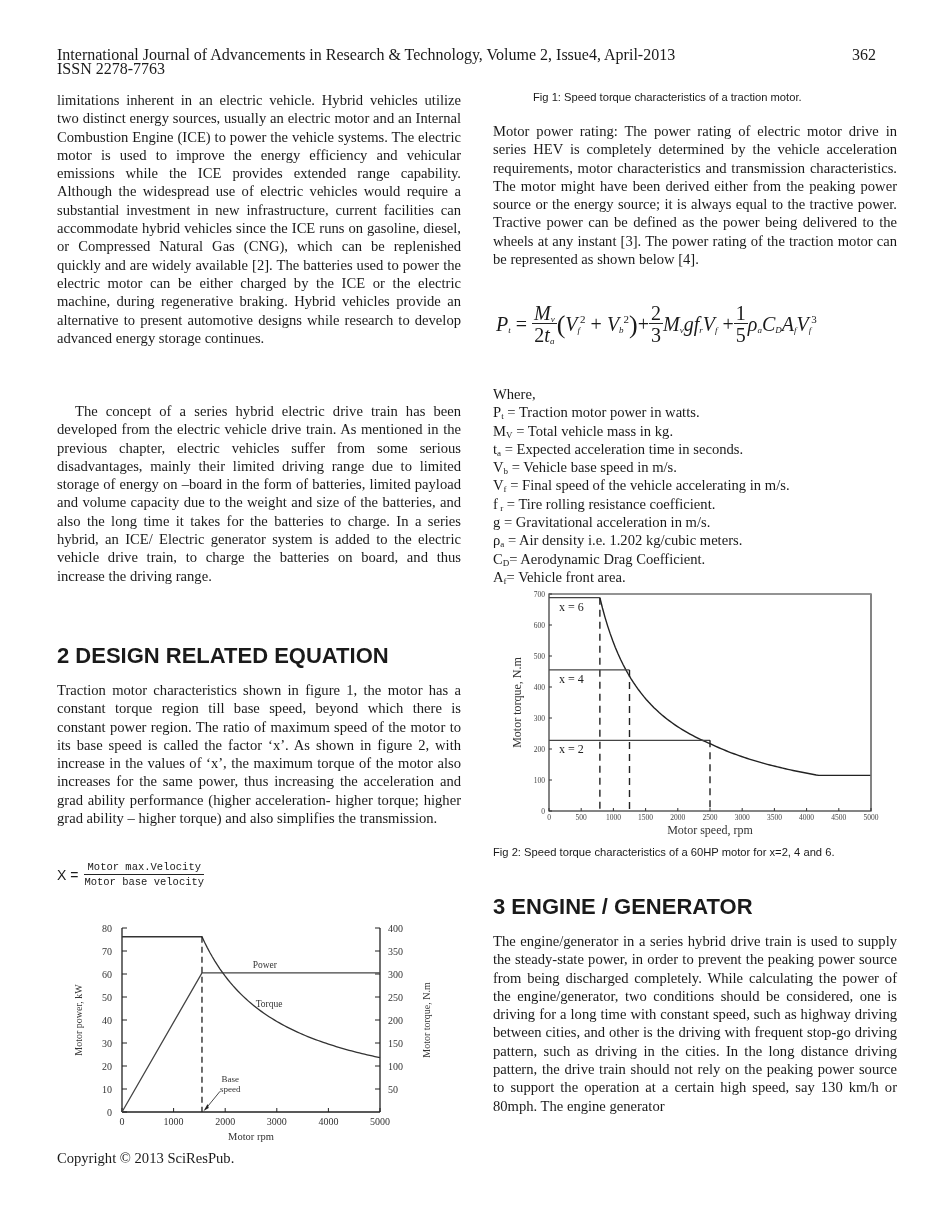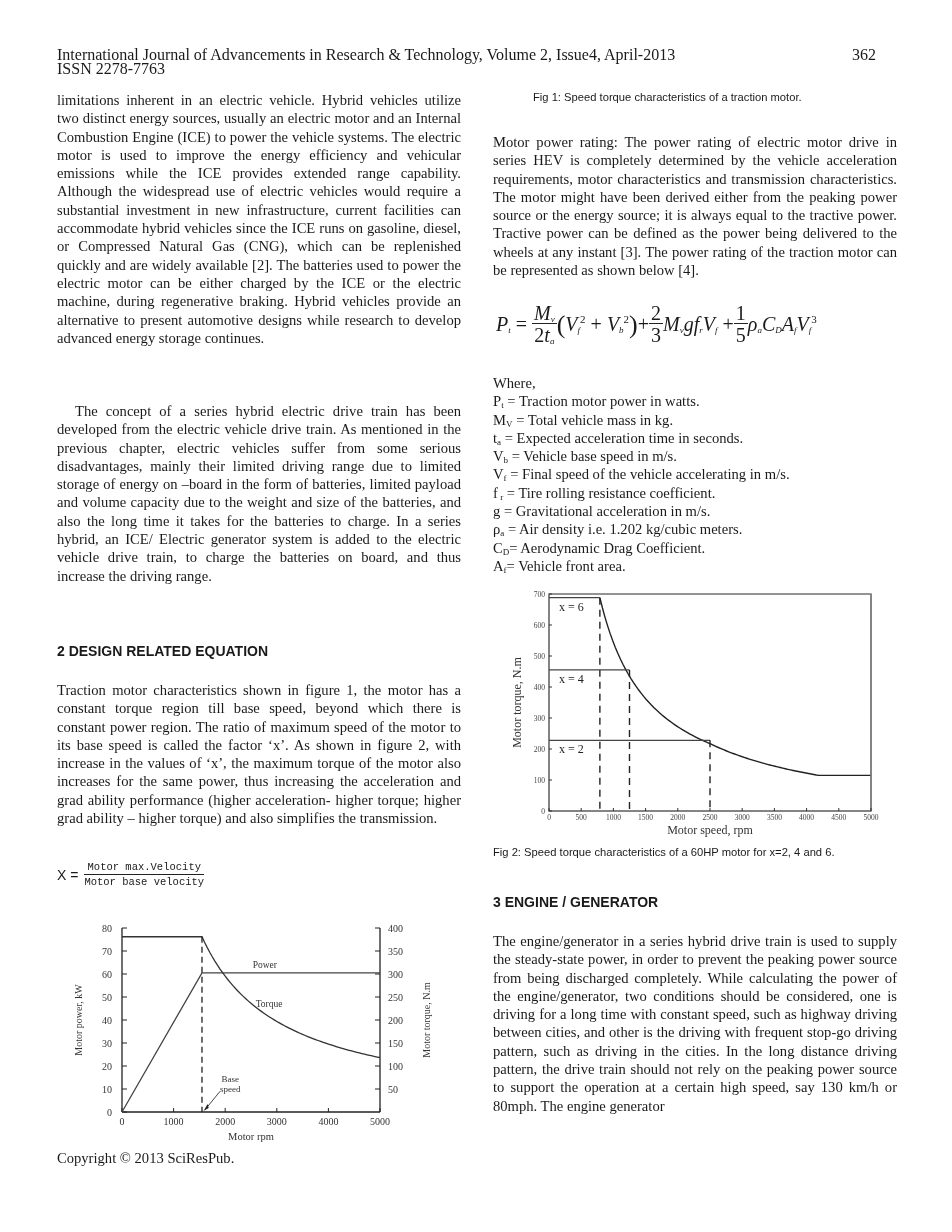--- a/index.html
+++ b/index.html
@@ -2,21 +2,21 @@
 <html><head>
 <meta charset="utf-8">
 <style>
   html,body{margin:0;padding:0;background:#fff;}
   body{width:952px;height:1232px;position:relative;overflow:hidden;font-family:"Liberation Serif",serif;color:#1a1a1a;}
   .abs{position:absolute;}
   .hdr{font-size:16px;line-height:14px;text-align:right;}
   .col{position:absolute;width:404px;font-size:14.6px;line-height:18.3px;text-align:justify;}
   .col p{margin:0;}
   .indent{text-indent:18px;}
-  .h2{font-family:"Liberation Sans",sans-serif;font-weight:bold;font-size:14px;}
+  .h2{font-family:"Liberation Sans",sans-serif;font-weight:bold;font-size:22px;}
   .cap{font-family:"Liberation Sans",sans-serif;font-size:11.2px;}
   .where div{line-height:18.3px;}
   sub{font-size:9px;vertical-align:-2px;line-height:0;}
   .eqn{font-family:"Liberation Serif",serif;font-size:20px;font-style:italic;}
   .frac{display:inline-block;vertical-align:middle;text-align:center;}
   .frac .n{display:block;border-bottom:1px solid #222;padding:0 2px;line-height:20px;}
   .frac .d{display:block;line-height:22px;text-align:center;}
   svg text{font-family:"Liberation Serif",serif;}
   .xfrac{font-family:Liberation Mono, monospace;font-size:10.5px;}
 </style>
@@ -105,21 +105,21 @@
     <text x="204.79999999999998" y="53.25" font-size="9.5" text-anchor="middle" fill="#333">Power</text>
     <text x="209.05999999999997" y="92.35000000000001" font-size="9.5" text-anchor="middle" fill="#333">Torque</text>
     <text x="170.36" y="167.1" font-size="9" text-anchor="middle" fill="#333"><tspan x="170.36" dy="0">Base</tspan><tspan x="170.36" dy="10">speed</tspan></text>
     <line x1="160.04000000000002" y1="176.3" x2="145.59199999999998" y2="194" stroke="#333" stroke-width="0.9"></line>
     <polygon points="143.52800000000002,196 147.59199999999998,189 148.688,193" fill="#222"></polygon>
   </svg>
 
 <div class="abs" style="left:57px;top:1150px;font-size:14.6px;">Copyright © 2013 SciResPub.</div>
 
 <div class="abs cap" style="left:493px;top:91px;margin-left:40px;">Fig 1: Speed torque characteristics of a traction motor.</div>
-<div class="col" style="left:493px;top:133px;">
+<div class="col" style="left:493px;top:122px;">
   <p>Motor power rating: The power rating of electric motor drive in series HEV is completely determined by the vehicle acceleration requirements, motor characteristics and transmission characteristics. The motor might have been derived either from the peaking power source or the energy source; it is always equal to the tractive power. Tractive power can be defined as the power being delivered to the wheels at any instant [3]. The power rating of the traction motor can be represented as shown below [4].</p>
 </div>
 
 <div class="abs eqn" style="left:496px;top:303px;display:flex;align-items:center;white-space:nowrap;">
   <span>P<sub>t</sub>&nbsp;<span style="font-style:normal">=</span>&nbsp;</span>
   <span class="frac">
       <span class="n">M<sub>v</sub></span>
       <span class="d"><span style="font-style:normal">2</span>t<sub>a</sub></span>
     </span>
   <span style="font-size:26px;font-style:normal;">(</span>
@@ -131,21 +131,21 @@
       <span class="d">3</span>
     </span>
   <span>M<sub>v</sub>gf<sub>r</sub>V<sub>f</sub>&nbsp;<span style="font-style:normal">+</span></span>
   <span class="frac" style="font-style:normal">
       <span class="n">1</span>
       <span class="d">5</span>
     </span>
   <span>ρ<sub>a</sub>C<sub>D</sub>A<sub>f</sub>V<sub>f</sub><sup style="font-size:11px;font-style:normal">3</sup></span>
 </div>
 
-<div class="abs where" style="left:493px;top:374px;font-size:14.6px;">
+<div class="abs where" style="left:493px;top:385px;font-size:14.6px;">
   <div>Where,</div>
   <div id="defs">
       <div><span>P</span><sub>t</sub><span> = Traction motor power in watts.</span></div>
       <div><span>M</span><sub>V</sub><span> = Total vehicle mass in kg.</span></div>
       <div><span>t</span><sub>a</sub><span> = Expected acceleration time in seconds.</span></div>
       <div><span>V</span><sub>b</sub><span> = Vehicle base speed in m/s.</span></div>
       <div><span>V</span><sub>f</sub><span> = Final speed of the vehicle accelerating in m/s.</span></div>
       <div><span>f</span><sub> r</sub><span> = Tire rolling resistance coefficient.</span></div>
       <div><span>g</span><sub></sub><span> = Gravitational acceleration in m/s.</span></div>
       <div><span>ρ</span><sub>a</sub><span> = Air density i.e. 1.202 kg/cubic meters.</span></div>

